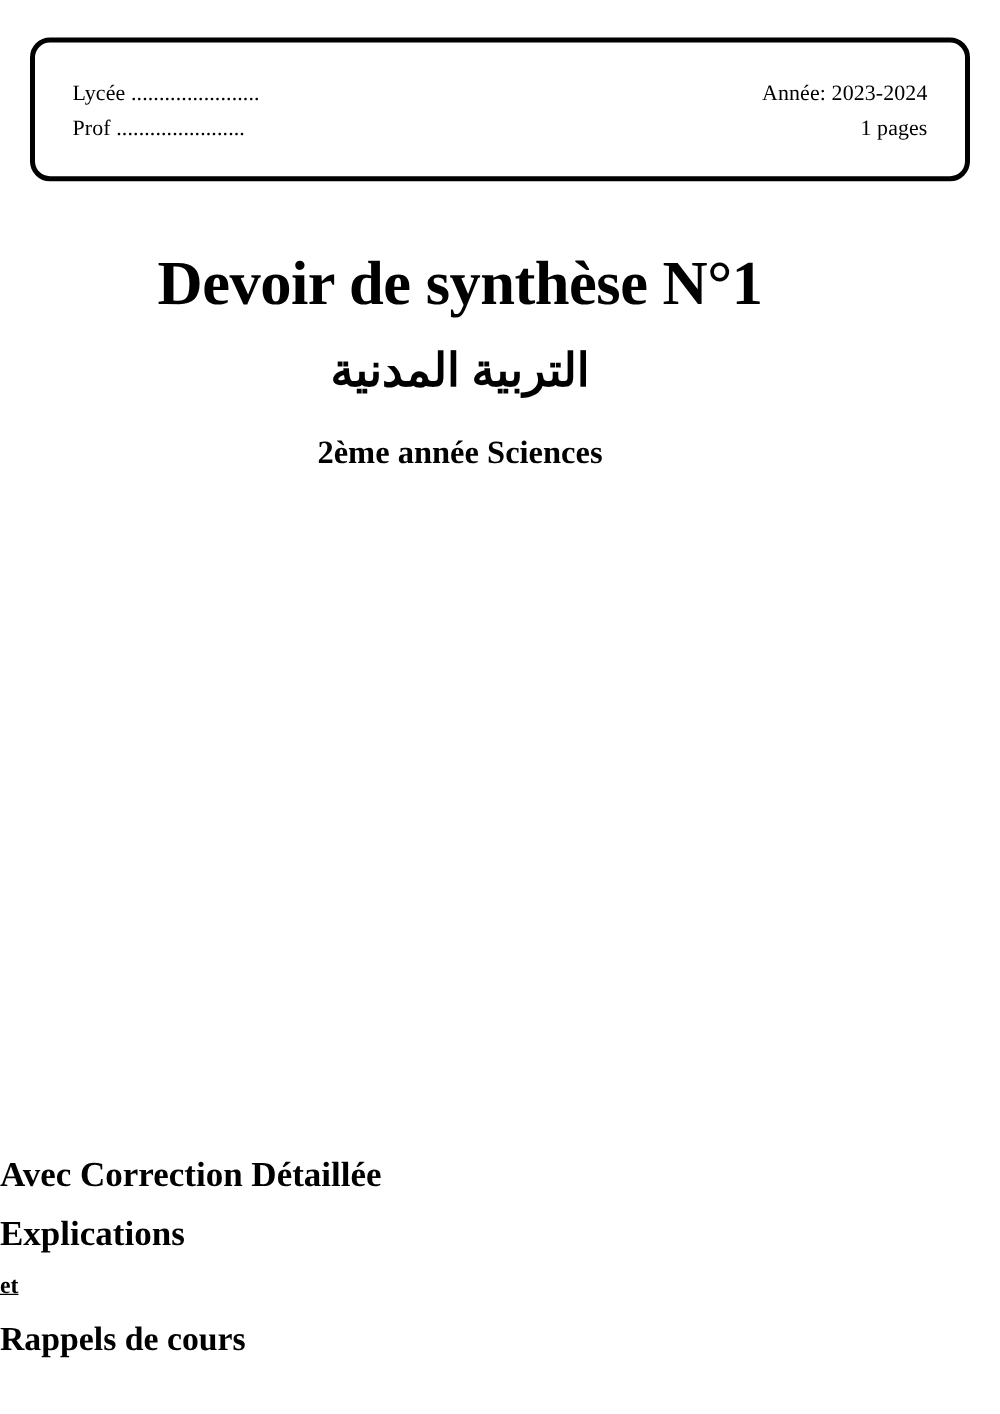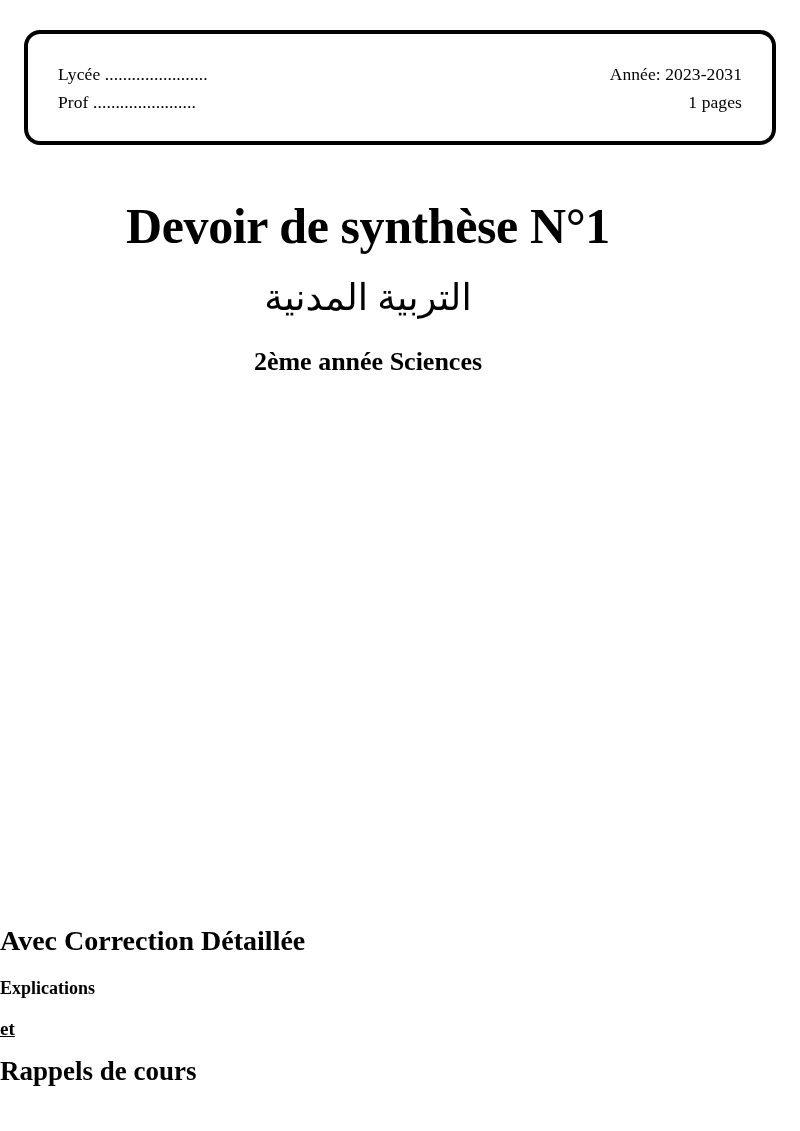--- a/index.html
+++ b/index.html
@@ -74,21 +74,21 @@
   }
   .doc-title {
     font-size: 50px;
     font-weight: bold;
     line-height: 62px;
     letter-spacing: -0.4px;
     margin: 0;
   }
   .doc-subject-ar {
     font-size: 37px;
-    font-weight: normal;
+    font-weight: bold;
     line-height: 58px;
     margin: 12px 0 0 0;
     direction: rtl;
     unicode-bidi: bidi-override;
   }
   .doc-level {
     font-size: 26px;
     font-weight: bold;
     line-height: 34px;
     margin: 18px 0 0 0;
@@ -102,21 +102,21 @@
     width: 800px;
     text-align: left;
   }
   .footer-line-1 {
     font-size: 28px;
     font-weight: bold;
     line-height: 42px;
     margin: 0;
   }
   .footer-line-2 {
-    font-size: 18px;
+    font-size: 28px;
     font-weight: bold;
     line-height: 40px;
     margin: 6px 0 0 0;
   }
   .footer-line-3 {
     font-size: 19px;
     font-weight: bold;
     line-height: 38px;
     margin: 2px 0 0 0;
     text-decoration: underline;
@@ -130,21 +130,21 @@
 </style>
 </head>
 <body>
 
 <div class="page">
 
   <div class="header-box">
     <div class="header-inner">
       <div class="header-row">
         <span class="left">Lycée .......................</span>
-        <span class="right">Année: 2023-2031</span>
+        <span class="right">Année: 2023-2024</span>
       </div>
       <div class="header-row">
         <span class="left">Prof .......................</span>
         <span class="right">1 pages</span>
       </div>
     </div>
   </div>
 
   <div class="title-block">
     <h1 class="doc-title">Devoir de synthèse N°1</h1>

